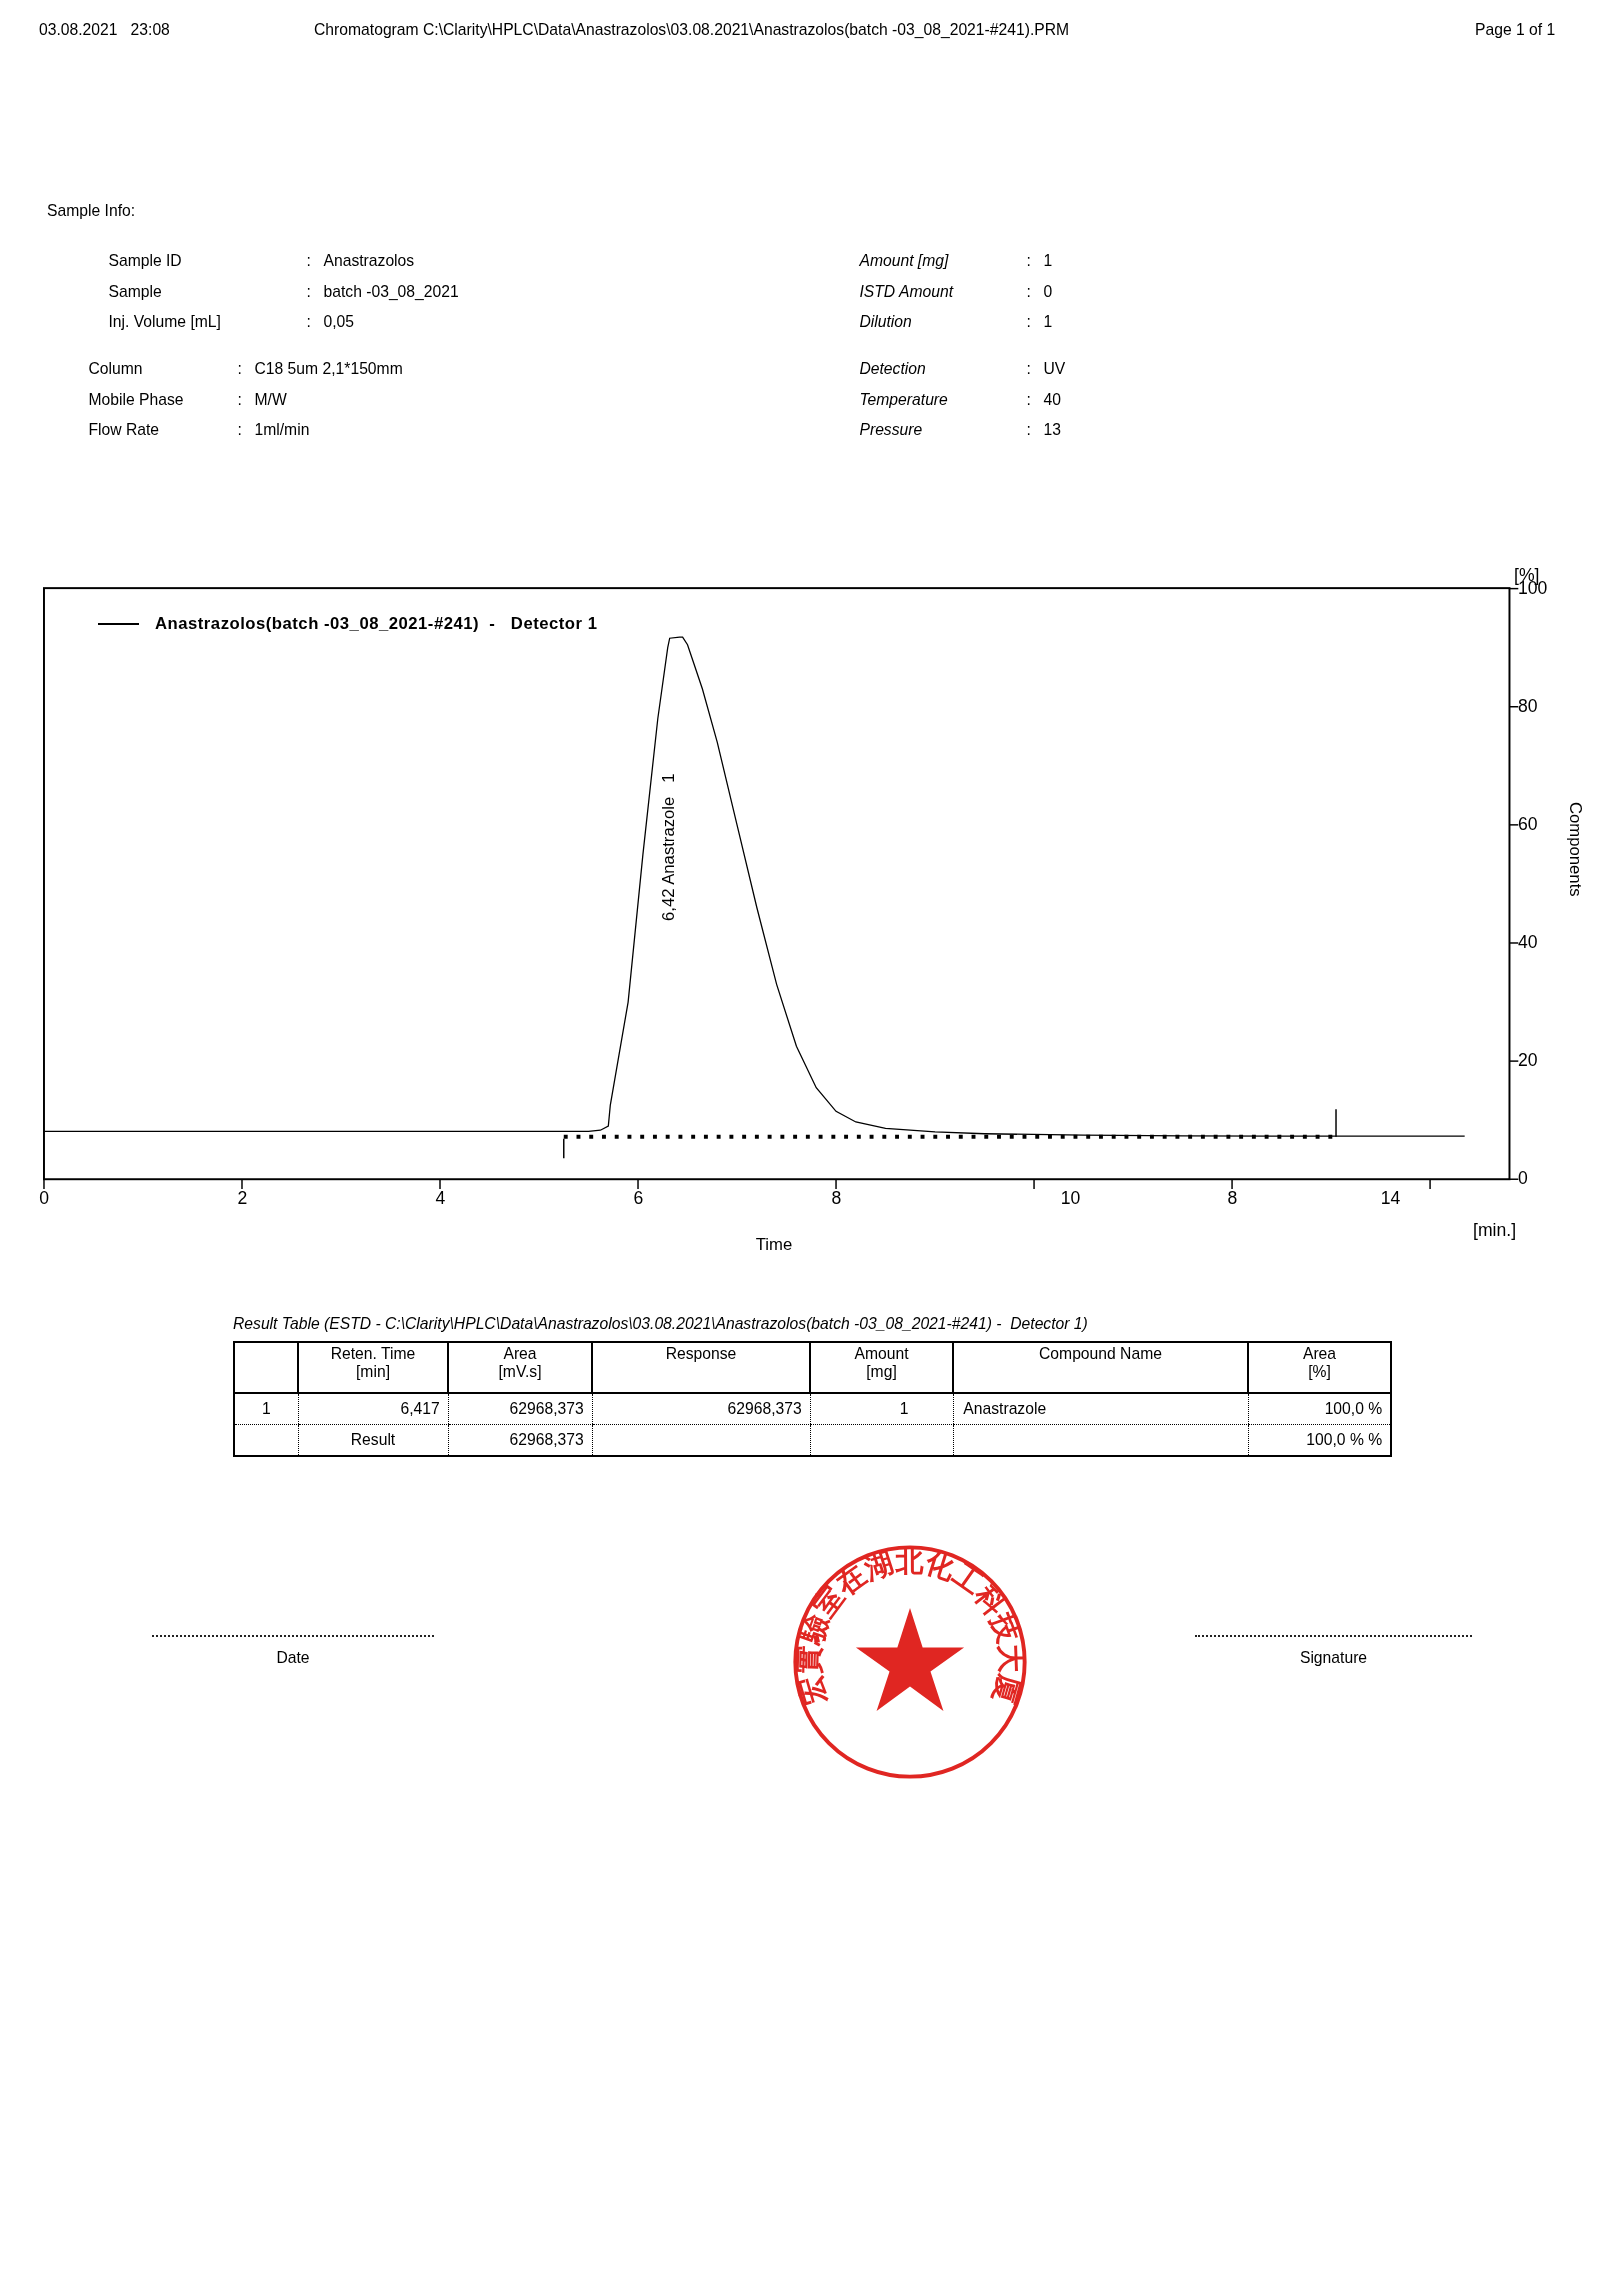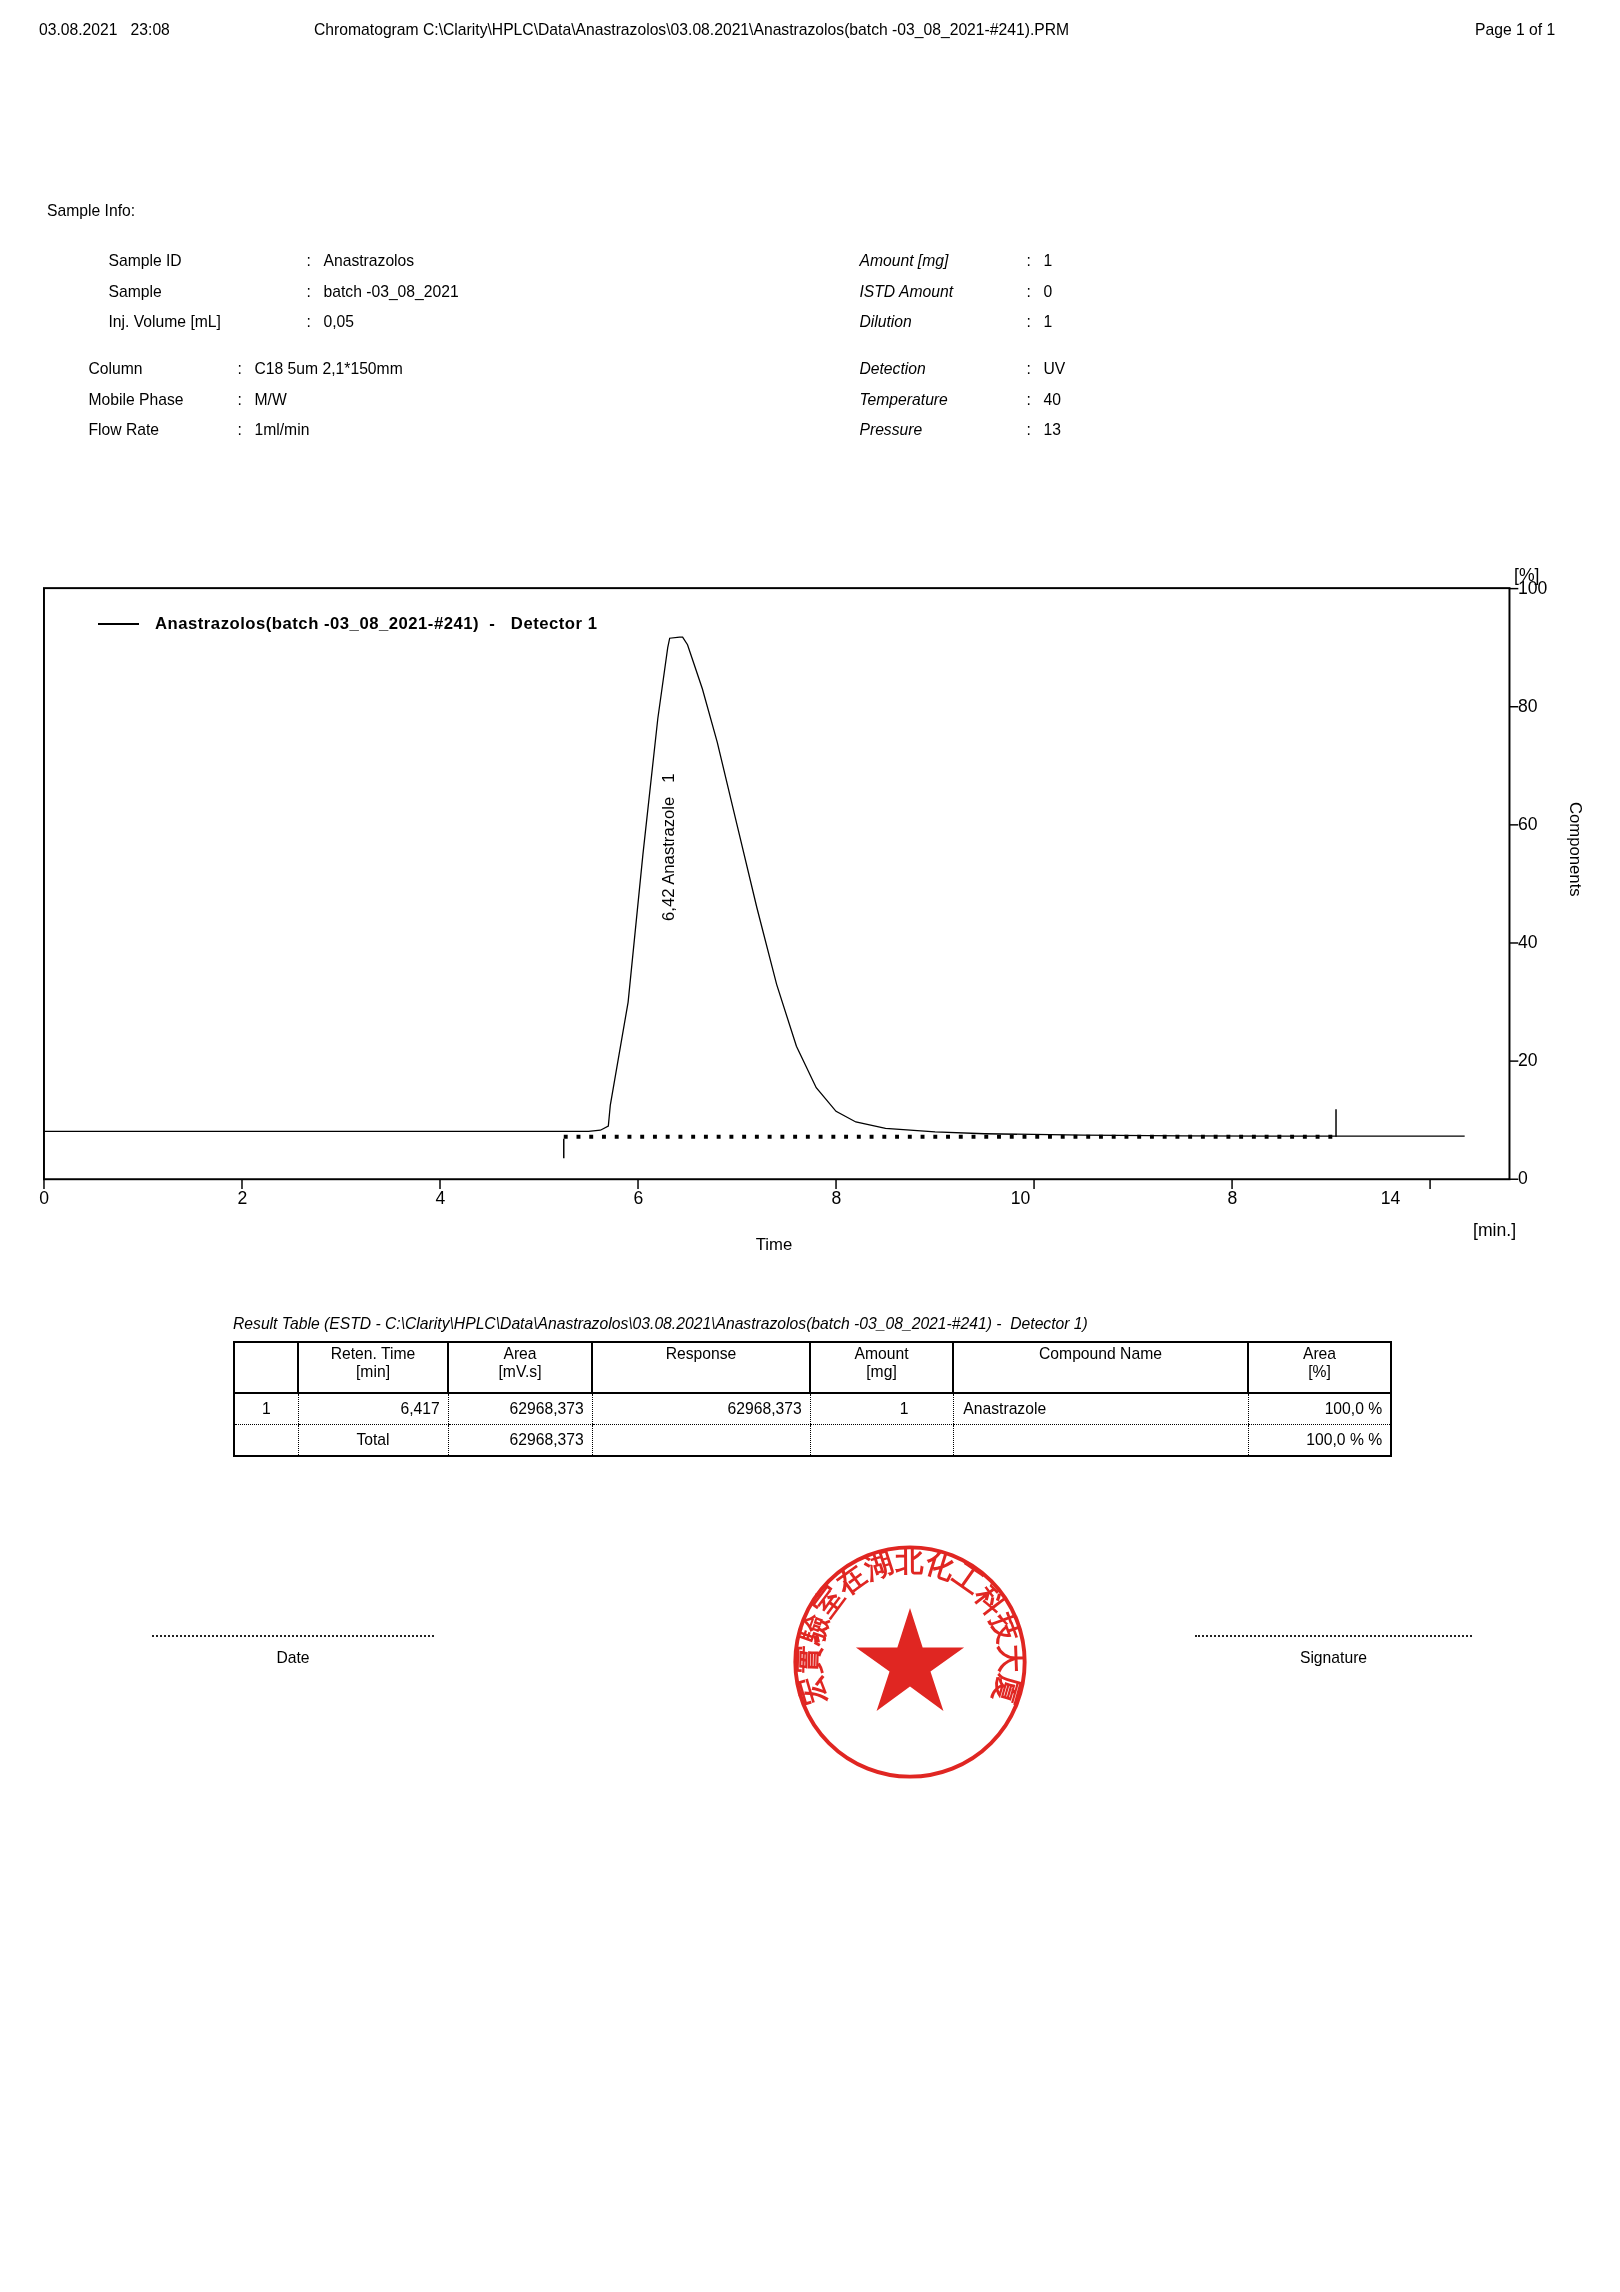--- a/index.html
+++ b/index.html
@@ -122,21 +122,21 @@
     <div class="peak-label">6,42 Anastrazole   1</div>
     <div class="yunit">[%]</div>
     <div class="xunit">[min.]</div>
     <div class="time-label">Time</div>
     <div class="components-label">Components</div>
   <div class="xtick-label" style="left: 14.7px;">0</div>
       <div class="xtick-label" style="left: 213px;">2</div>
       <div class="xtick-label" style="left: 411px;">4</div>
       <div class="xtick-label" style="left: 609px;">6</div>
       <div class="xtick-label" style="left: 807px;">8</div>
-      <div class="xtick-label" style="left: 991px;">10</div>
+      <div class="xtick-label" style="left: 1041px;">10</div>
       <div class="xtick-label" style="left: 1203px;">8</div>
       <div class="xtick-label" style="left: 1361px;">14</div>
       <div class="ytick-label" style="top: 1168px;">0</div>
       <div class="ytick-label" style="top: 1050px;">20</div>
       <div class="ytick-label" style="top: 932px;">40</div>
       <div class="ytick-label" style="top: 814px;">60</div>
       <div class="ytick-label" style="top: 696px;">80</div>
       <div class="ytick-label" style="top: 578px;">100</div>
     </div>
 
@@ -184,21 +184,21 @@
       <td class="ac">1</td>
       <td class="ar">6,417</td>
       <td class="ar">62968,373</td>
       <td class="ar">62968,373</td>
       <td class="amt">1</td>
       <td class="al">Anastrazole</td>
       <td class="ar">100,0 %</td>
     </tr>
     <tr class="bd">
       <td></td>
-      <td class="ac">Total</td>
+      <td class="ac">Result</td>
       <td class="ar">62968,373</td>
       <td></td>
       <td></td>
       <td></td>
       <td class="ar">100,0 % %</td>
     </tr>
   </tbody>
     </table>
 
   <svg id="stamp-svg" width="294" height="294" viewBox="0 0 300 300">

